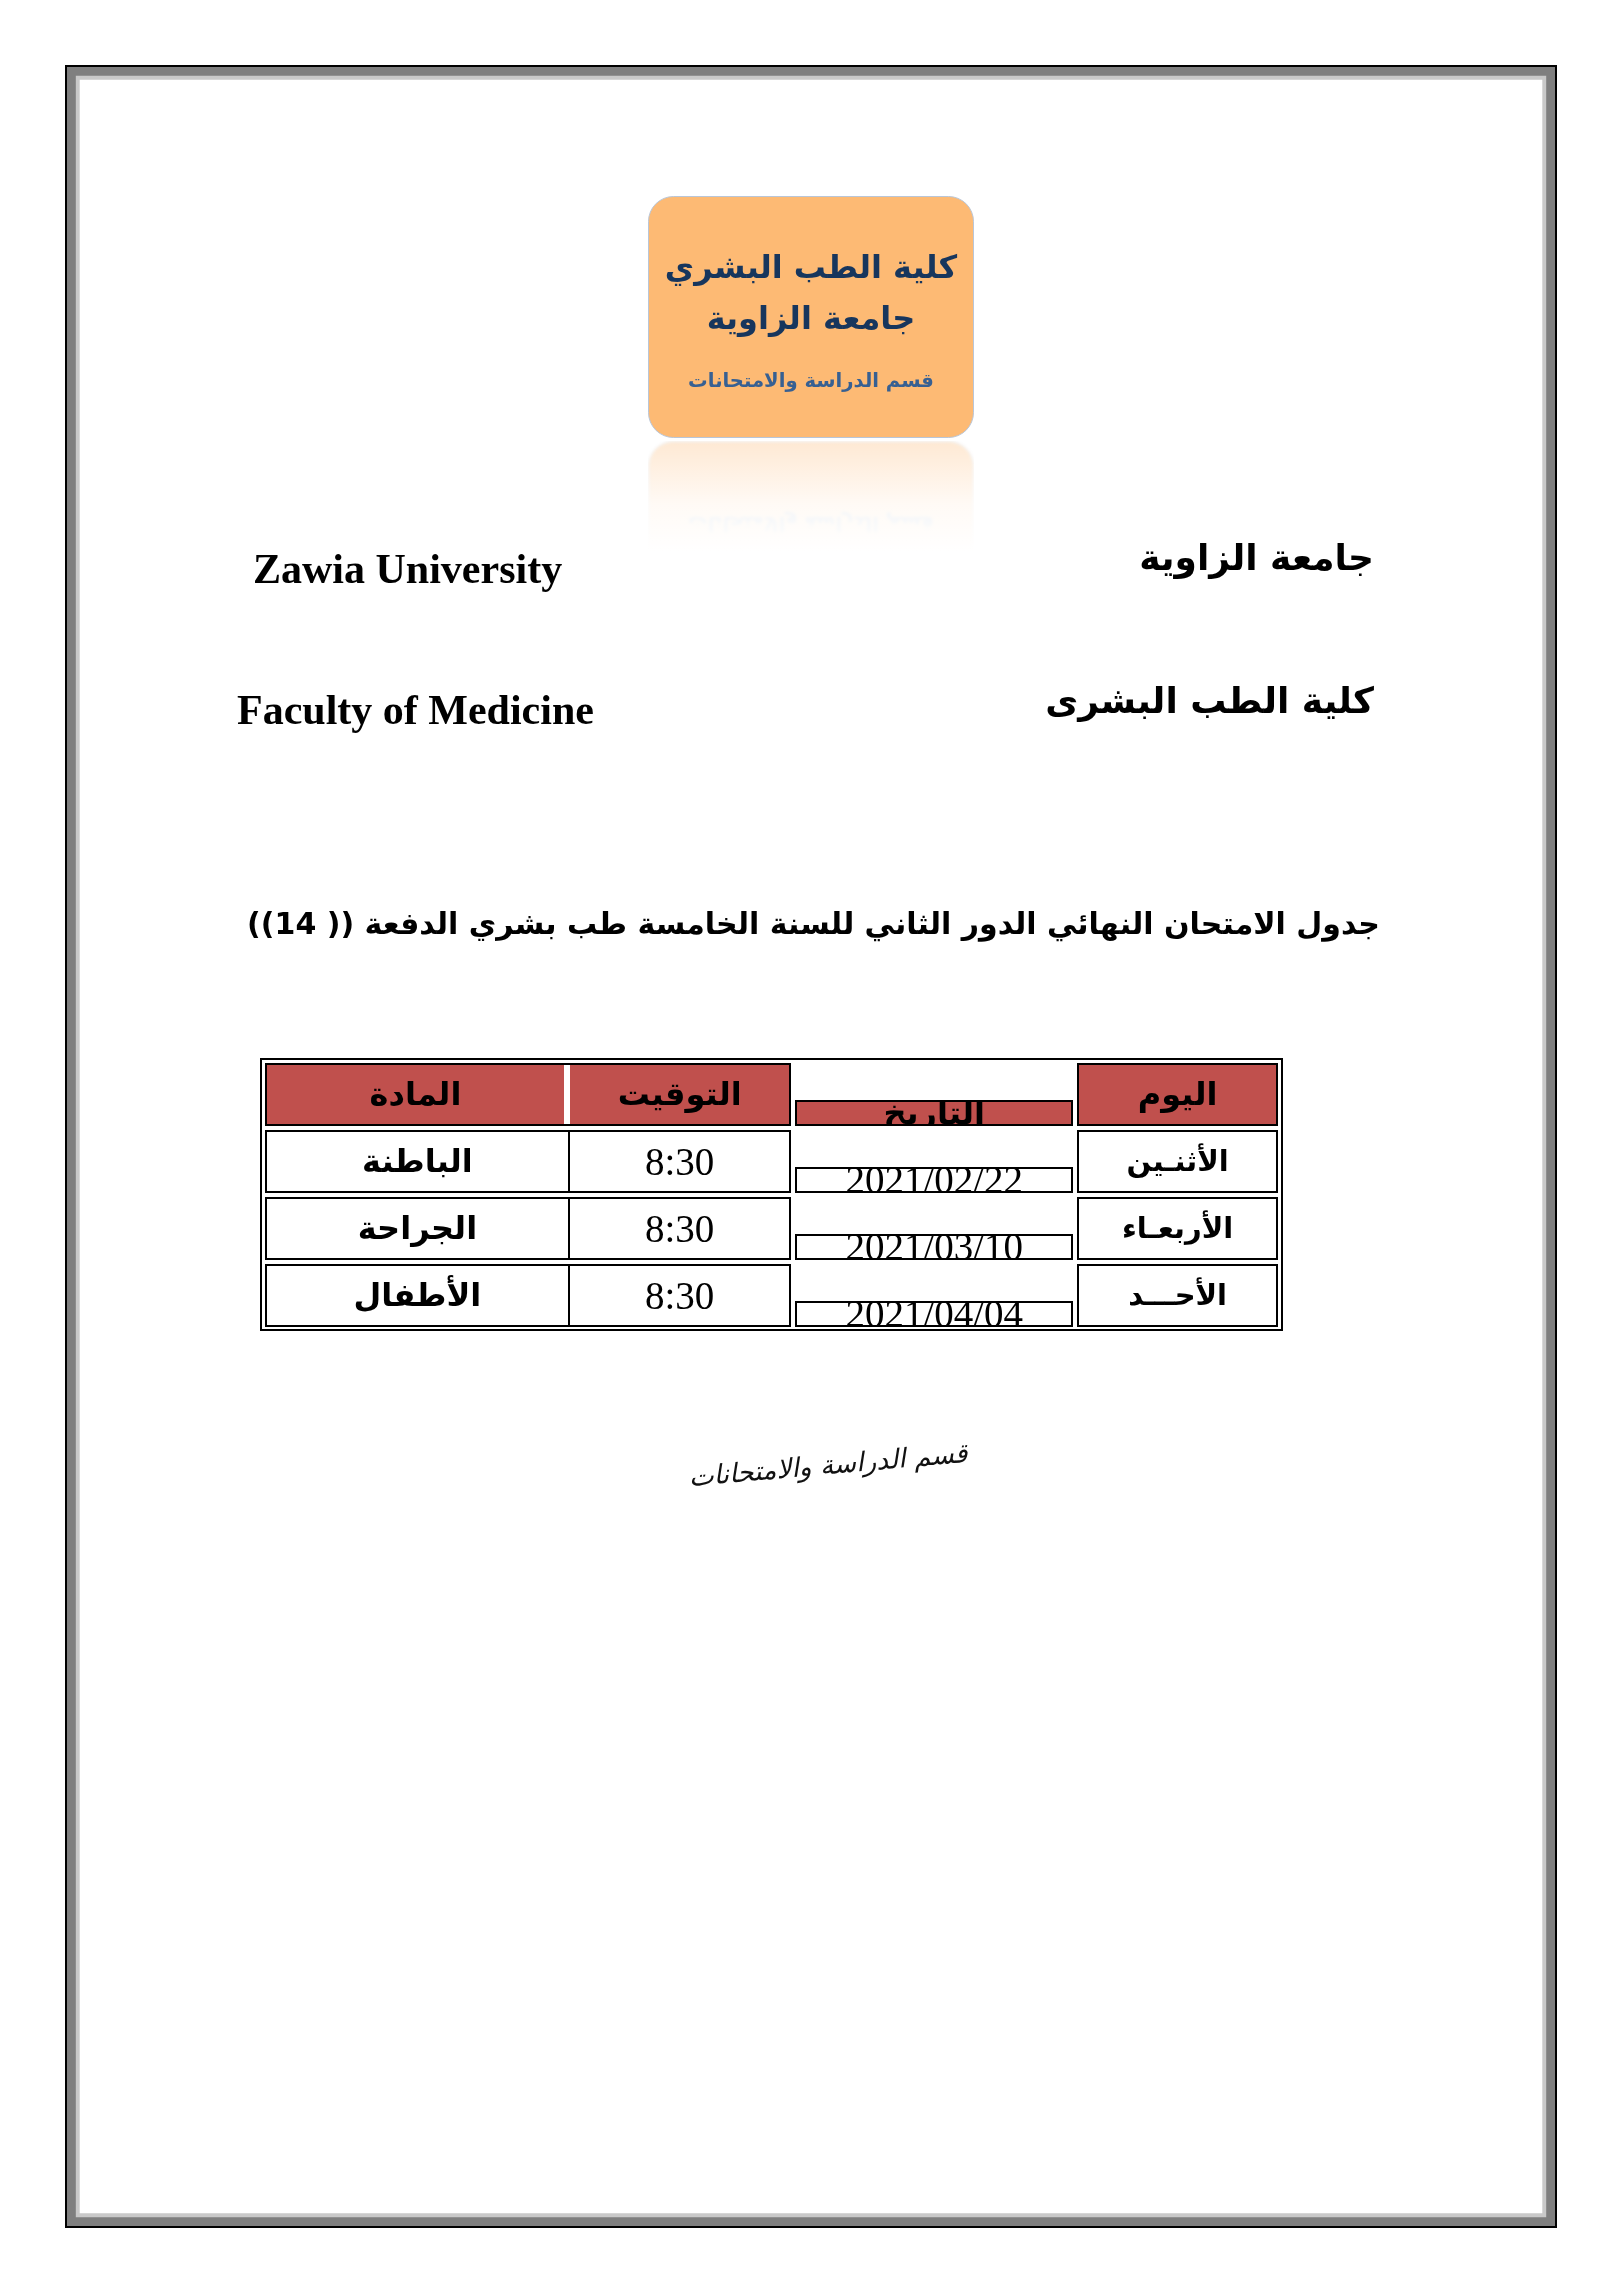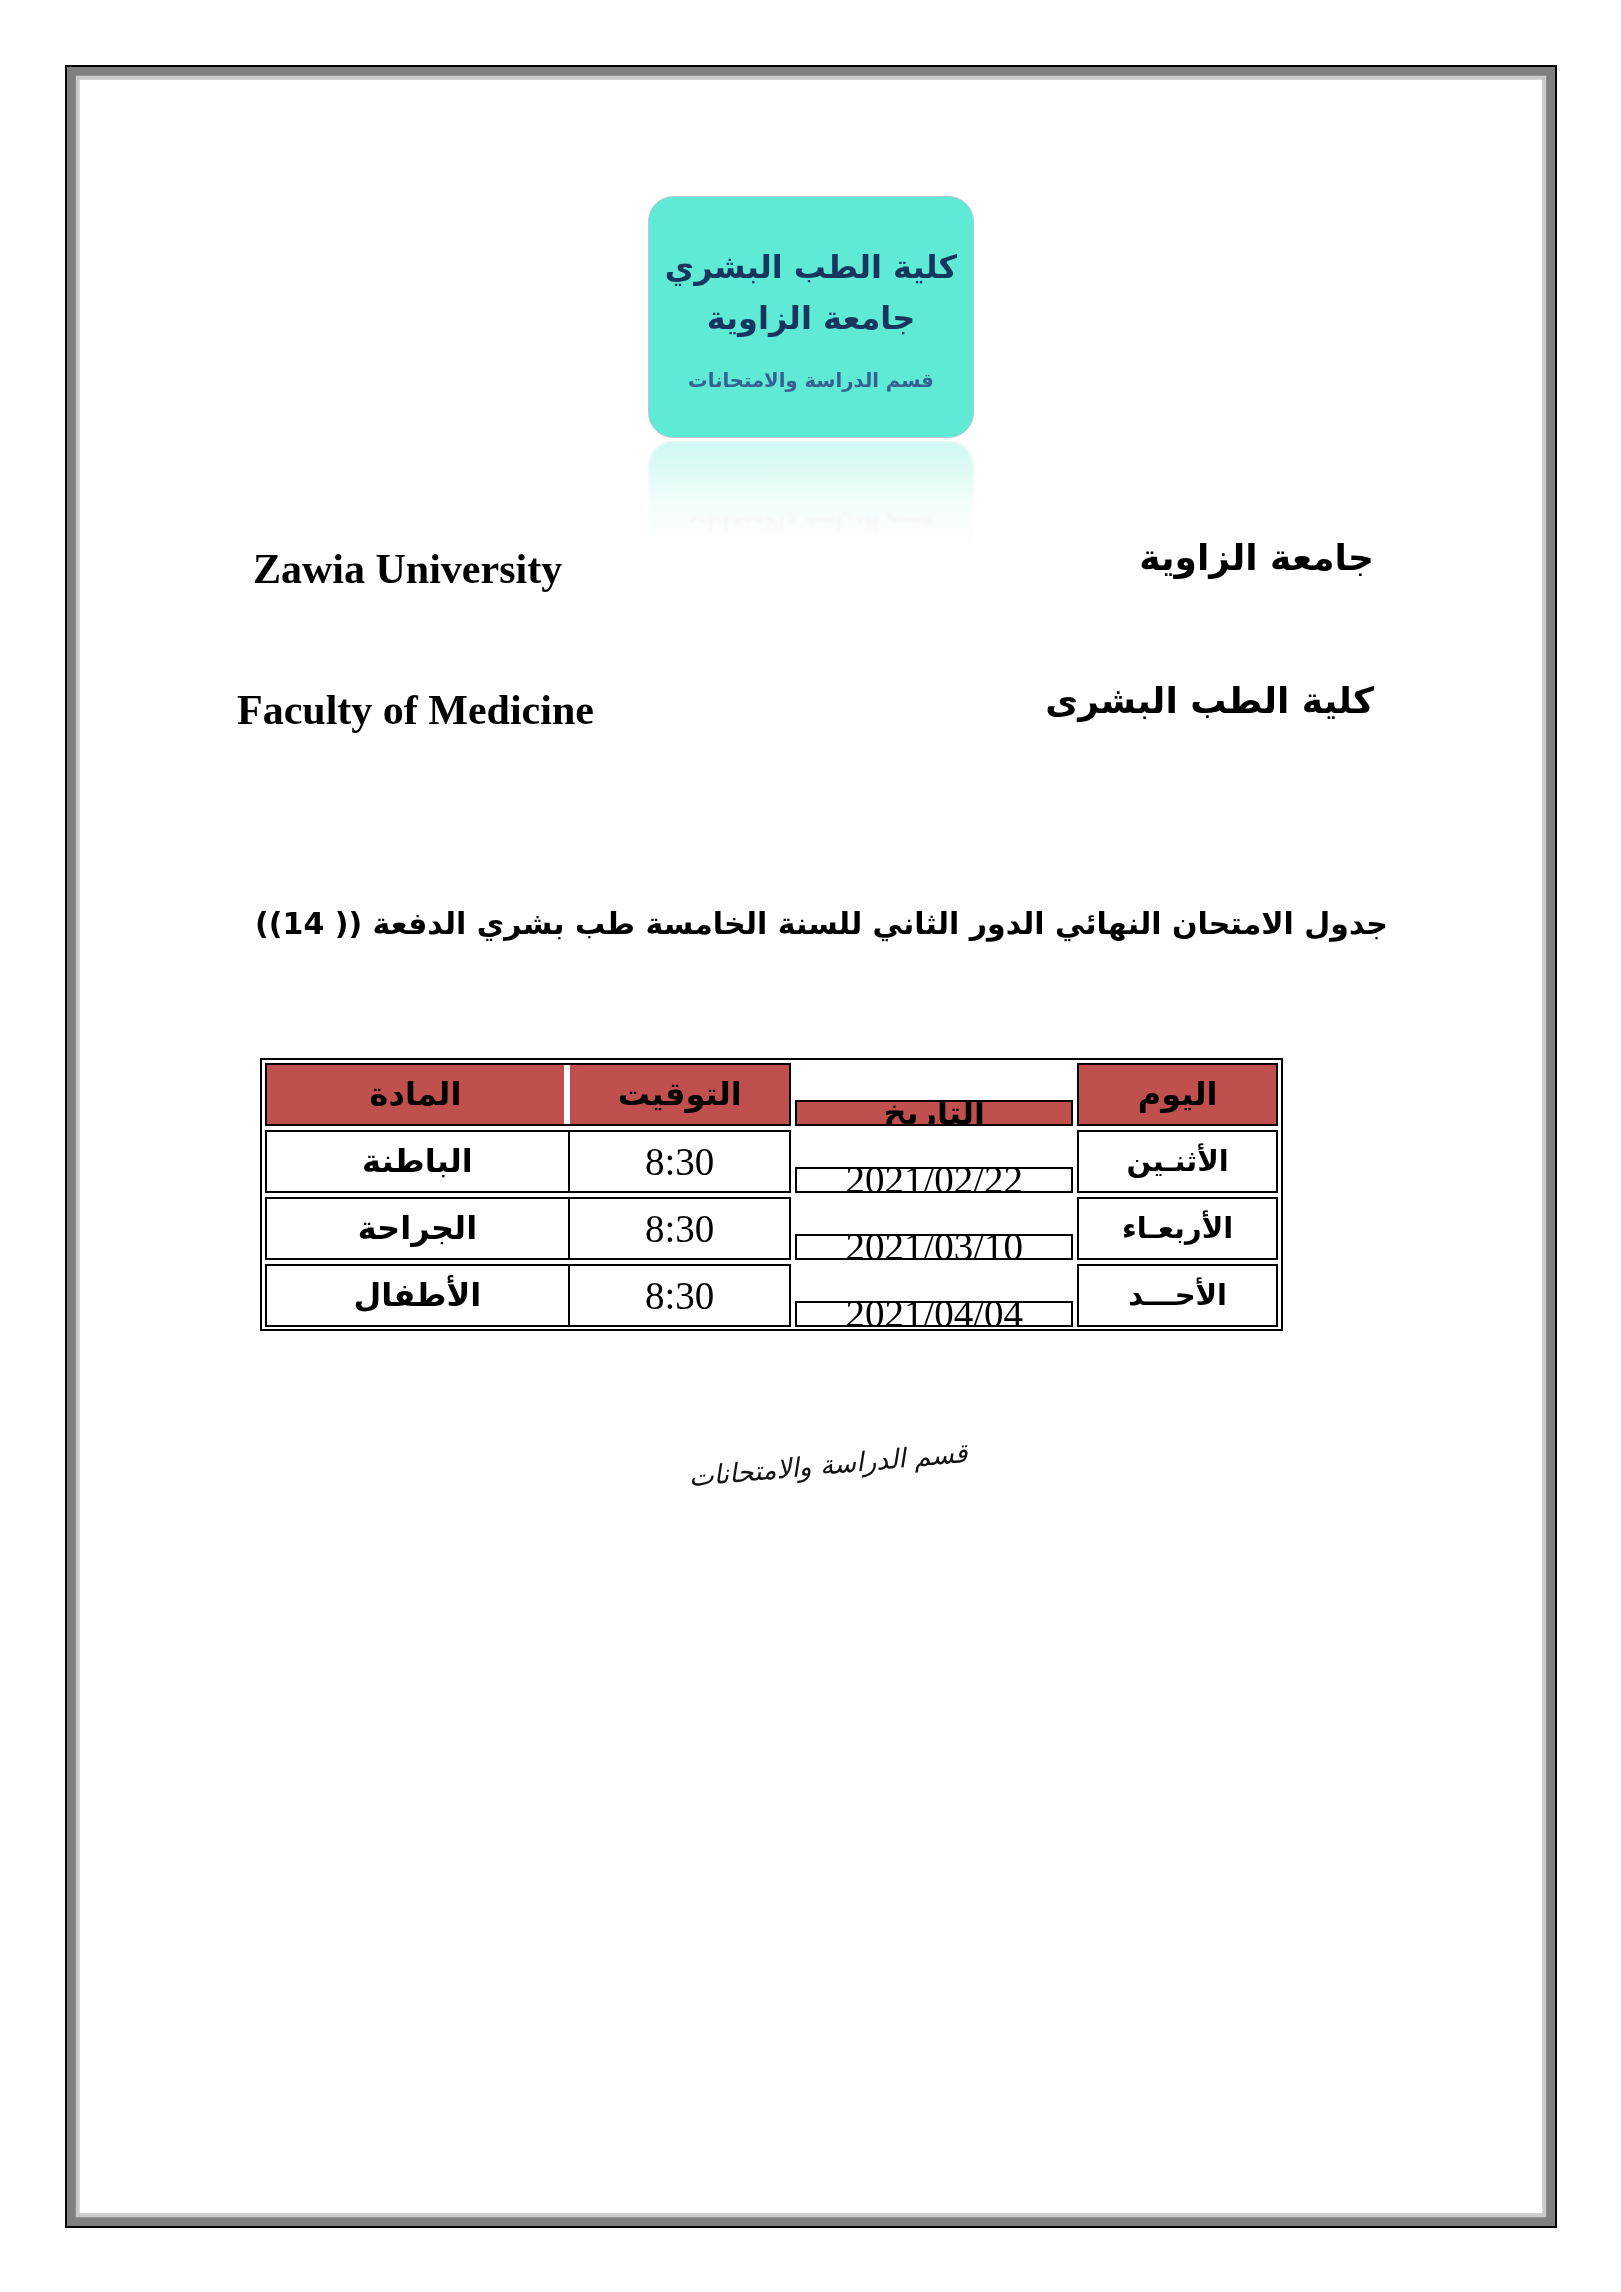--- a/index.html
+++ b/index.html
@@ -18,21 +18,21 @@
     width: 1492px; height: 2163px;
     border: 2px solid #000;
     box-shadow: inset 0 0 0 8.8px #7f7f7f, inset 0 0 0 12.7px #c9c9c9;
   }
 
   
   .logo {
     position: absolute;
     left: 648px; top: 196px;
     width: 326px; height: 242px;
-    background: #5eead4;
+    background: #fdba74;
     border: 1px solid #b9c6d8;
     border-radius: 25.5px;
     display: flex; flex-direction: column;
     align-items: center; justify-content: center;
     text-align: center;
     direction: rtl;
   }
   .logo-line1, .logo-line2 {
     color: #17365D; font-weight: bold; font-size: 32px; line-height: 51px;
   }
@@ -72,21 +72,21 @@
     font-weight: bold; font-size: 42px; color: #000;
   }
   #uni-ar { top: 537px; }
   #uni-en { left: 253px; top: 545px; }
   #fac-ar { top: 680px; }
   #fac-en { left: 237px; top: 686px; }
 
   
   .doc-title {
     position: absolute;
-    left: 106px; top: 906px; width: 1431px;
+    left: 98px; top: 906px; width: 1431px;
     text-align: center;
     direction: rtl;
     font-weight: bold; font-size: 30px; color: #000;
   }
 
   
   .exam-table {
     position: absolute;
     left: 260px; top: 1058px;
     width: 1023px;

